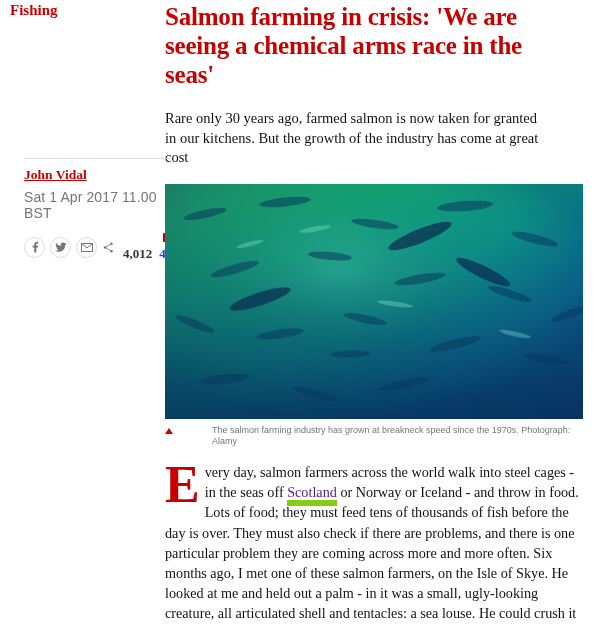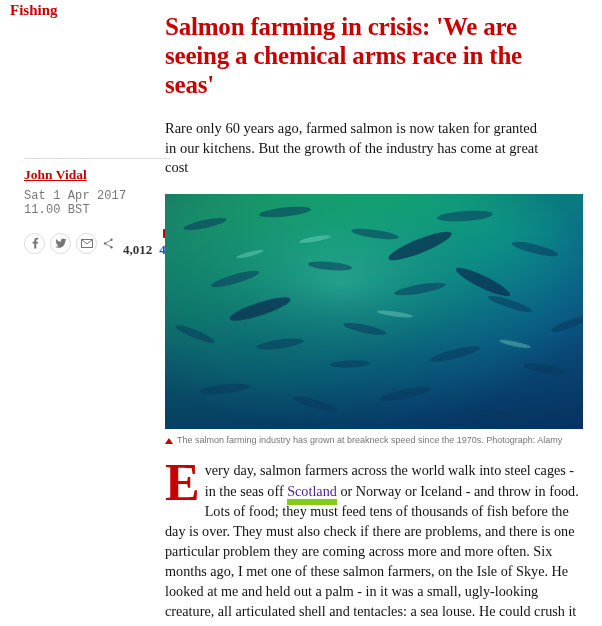--- a/index.html
+++ b/index.html
@@ -49,22 +49,22 @@
     width: 146px;
   }
   .byline-name {
     font-family: "Liberation Serif", serif;
     font-weight: bold;
     font-size: 13.5px;
     color: #c70000;
     line-height: 1.2;
   }
   .timestamp {
-    font-family: Liberation Mono, monospace;
-    font-size: 12px;
+    font-family: Liberation Sans, sans-serif;
+    font-size: 14px;
     color: #767676;
     margin-top: 6px;
     letter-spacing: 0.1px;
   }
   .share-row {
     margin-top: 12px;
     display: flex;
     align-items: center;
     gap: 5px;
   }
@@ -136,21 +136,21 @@
     padding: 0 17px 0 0;
     min-width: 0;
   }
   .headline {
     font-family: "Liberation Serif", serif;
     font-weight: bold;
     font-size: 25px;
     line-height: 1.16;
     color: #c70000;
     margin: 0;
-    padding-top: 12px;
+    padding-top: 2px;
     letter-spacing: -0.2px;
   }
   .standfirst {
     font-family: "Liberation Serif", serif;
     font-size: 14.5px;
     line-height: 1.35;
     color: #121212;
     margin: 20px 0 0 0;
     max-width: 375px;
   }
@@ -182,20 +182,21 @@
     border-right: 4px solid transparent;
     border-bottom: 6px solid #c70000;
     margin-top: 3px;
     flex: 0 0 auto;
   }
   .caption-text {
     font-family: "Liberation Sans", sans-serif;
     font-size: 9px;
     color: #767676;
     line-height: 1.3;
+    margin-left: 35px;
   }
   .body-text {
     font-family: "Liberation Serif", serif;
     font-size: 14.2px;
     line-height: 1.42;
     color: #121212;
     margin: 14px 0 0 0;
     width: 418px;
     text-align: left;
   }
@@ -261,21 +262,21 @@
             <div class="comment-icon"></div>
             <span class="comment-num">456</span>
           </div>
         </div>
       </div>
     </div>
   </div>
 
   <div class="main-col">
     <h1 class="headline">Salmon farming in crisis: 'We are seeing a chemical arms race in the seas'</h1>
-    <p class="standfirst">Rare only 60 years ago, farmed salmon is now taken for granted in our kitchens. But the growth of the industry has come at great cost</p>
+    <p class="standfirst">Rare only 30 years ago, farmed salmon is now taken for granted in our kitchens. But the growth of the industry has come at great cost</p>
 
     <div class="figure">
       <div class="figure-img">
         <svg class="fish-layer" width="418" height="235" viewBox="0 0 418 235" preserveAspectRatio="none" aria-hidden="true">
           <defs>
             <linearGradient id="water" x1="0" y1="0" x2="1" y2="1">
               <stop offset="0%" stop-color="#1f8f5f"></stop>
               <stop offset="28%" stop-color="#13a06f"></stop>
               <stop offset="52%" stop-color="#0b9f8e"></stop>
               <stop offset="75%" stop-color="#0a7fa8"></stop>

